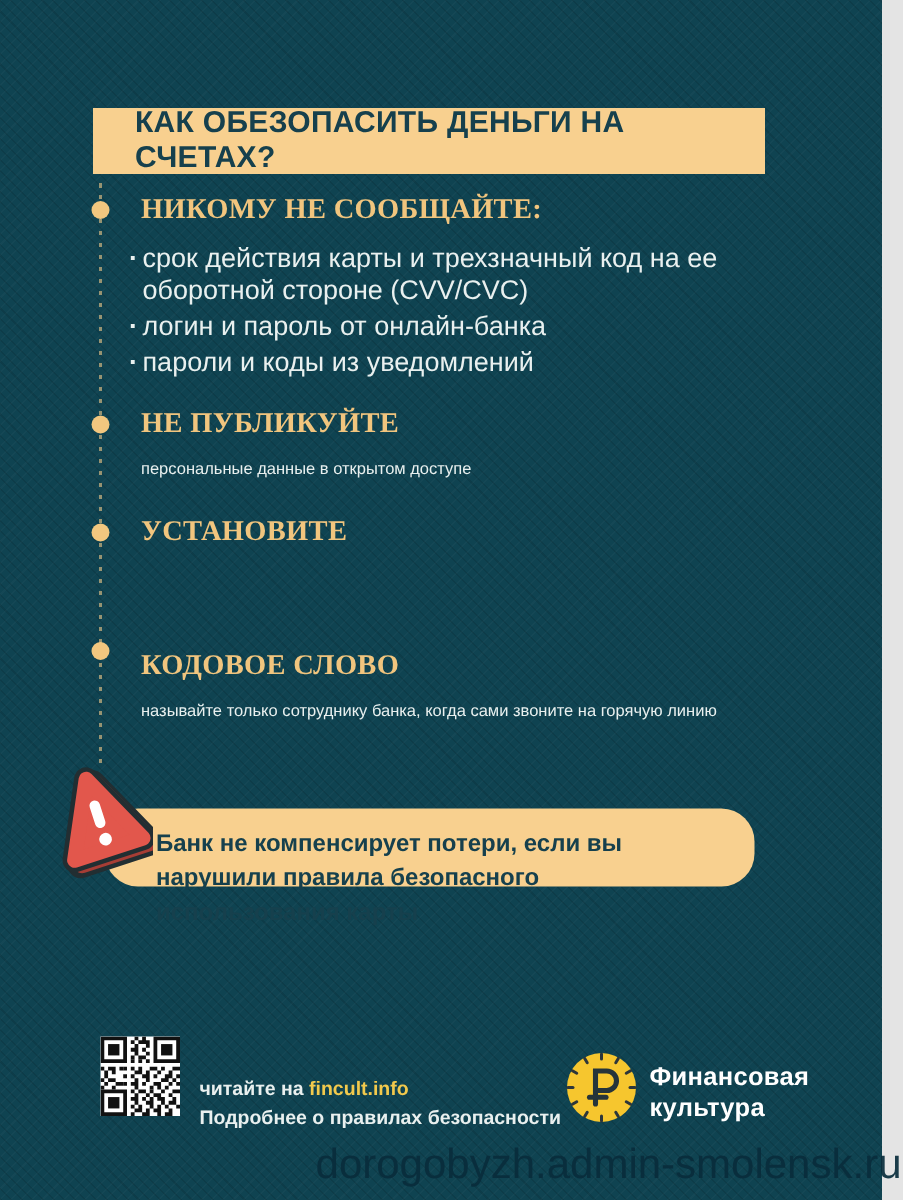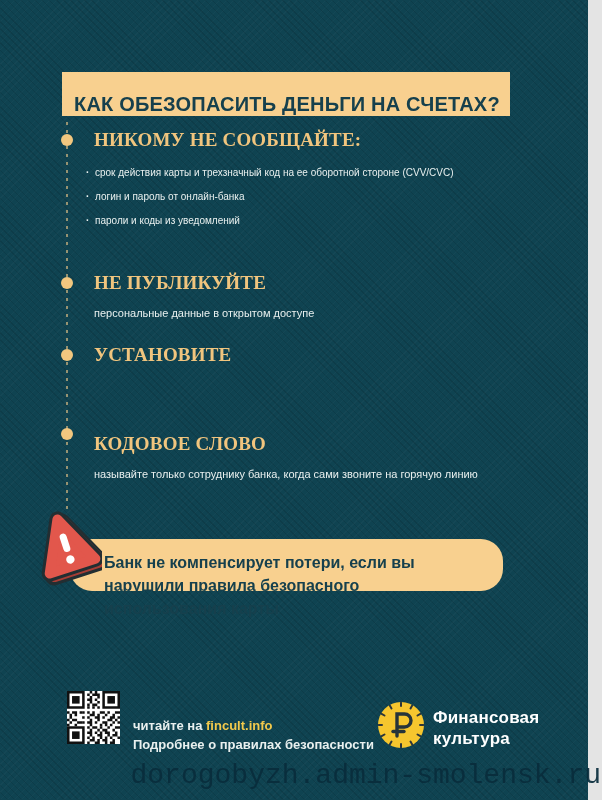--- a/index.html
+++ b/index.html
@@ -15,22 +15,22 @@
       repeating-linear-gradient(45deg, rgba(0,0,0,0.10) 0 1px, transparent 1px 5px),
       repeating-linear-gradient(135deg, rgba(255,255,255,0.025) 0 1px, transparent 1px 5px),
       #0f4351;
   }
   #side-strip{
     position:absolute;right:0;top:0;width:14px;height:800px;background:#e4e4e4;
   }
   
   .band{
     position:absolute;left:62px;top:72px;width:448px;height:44px;
-    background:#f8d08f;display:flex;align-items:flex-end;
-    padding-left:12px;box-sizing:border-box;
+    background:#f8d08f;display:flex;align-items:center;
+    padding-left:28px;box-sizing:border-box;
   }
   .band-title{
     color:#16404d;font-weight:700;font-size:20px;letter-spacing:.2px;
   }
   
   .guide{
     position:absolute;left:66px;top:122px;width:2px;height:388px;
     background:repeating-linear-gradient(to bottom, rgba(222,190,132,.65) 0 3px, transparent 3px 8px);
   }
   .dot{
@@ -42,21 +42,21 @@
   .section{position:absolute;left:94px;width:440px;}
   .sec1{top:129px}.sec2{top:272px}.sec3{top:344px}.sec4{top:433px}
   .sec-heading{
     color:#f1c57e;font-weight:700;font-size:19px;letter-spacing:.2px;margin:0 0 9px 0;font-family:Liberation Serif, serif;
   }
   .sec-body{
     color:#e9f0ef;font-size:11px;line-height:21px;max-width:420px;margin:0;
   }
   .bullets{margin-top:11px;margin-left:-8px;}
   .bullet{
-    position:relative;color:#e9f0ef;font-size:10px;line-height:21px;
+    position:relative;color:#e9f0ef;font-size:18px;line-height:21px;
     padding-left:9px;max-width:418px;margin-bottom:3px;
   }
   .bullet::before{content:"·";position:absolute;left:0;top:0;color:#e9f0ef;font-weight:700;}
   
   .warning-box{
     position:absolute;left:70px;top:539px;width:433px;height:52px;
     background:#f8d08f;border-radius:22px;box-sizing:border-box;
     padding:12px 18px 0 34px;
   }
   .warning-text{
@@ -71,21 +71,21 @@
   }
   .footer-link{color:#f2c94c;text-decoration:none;font-weight:700;}
   .coin{position:absolute;left:377px;top:701px;width:48px;height:48px;}
   .brand-name{
     position:absolute;left:433px;top:707px;color:#ffffff;
     font-weight:700;font-size:17px;line-height:21px;letter-spacing:.2px;
   }
   
   .watermark{
     position:absolute;right:1px;top:760px;z-index:5;
-    font-family:Liberation Mono, monospace;
+    font-family:Liberation Sans, sans-serif;
     font-size:28px;color:rgba(9,44,60,.92);white-space:nowrap;
   }
 </style>
 </head>
 <body>
 
 <div id="canvas">
   <div id="poster"></div>
   <div id="side-strip"></div>
 

